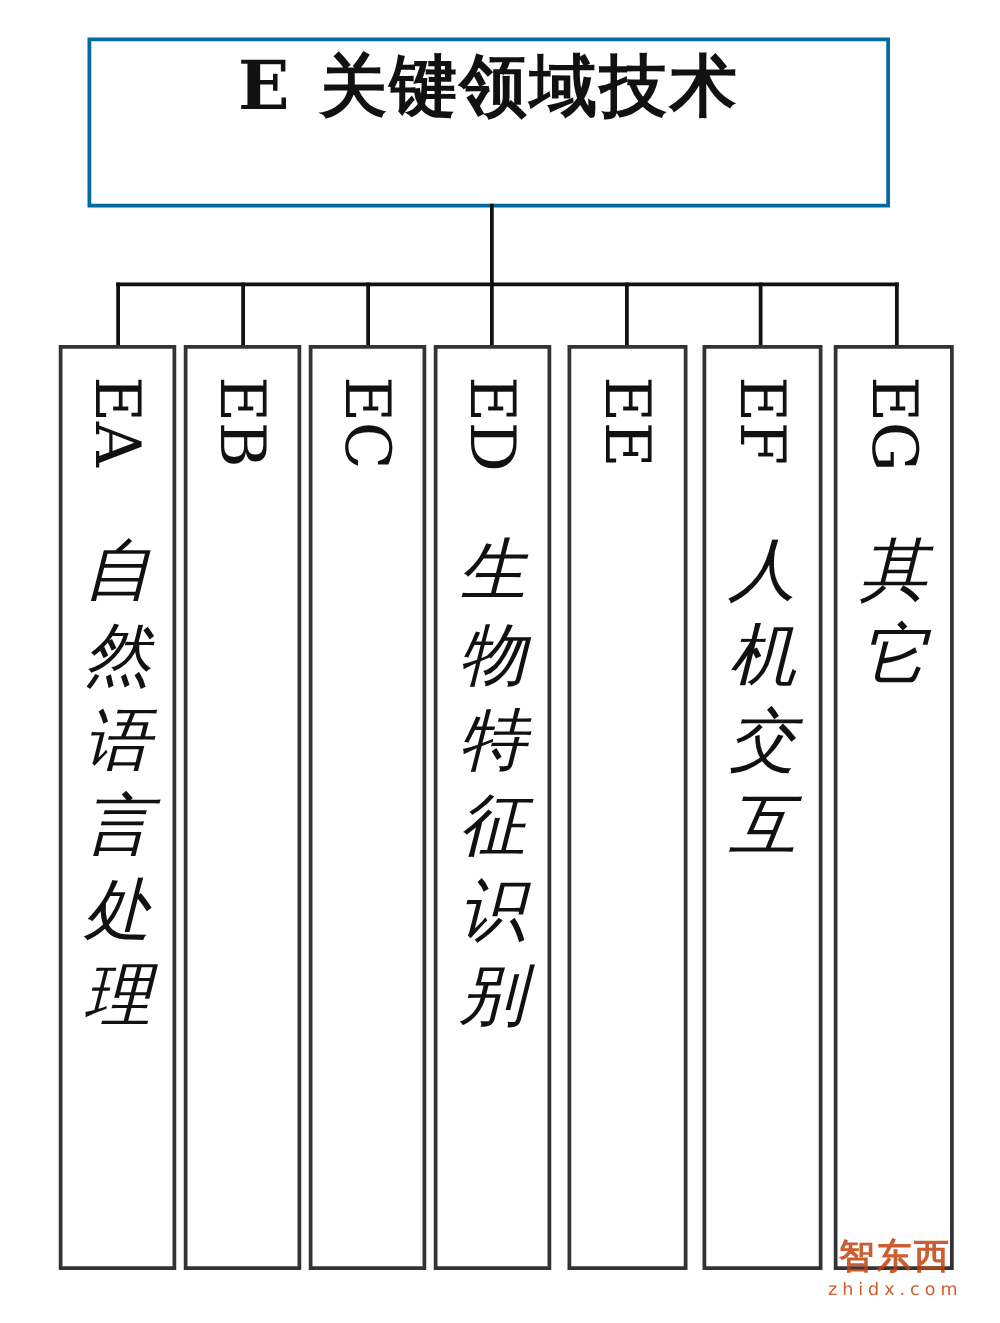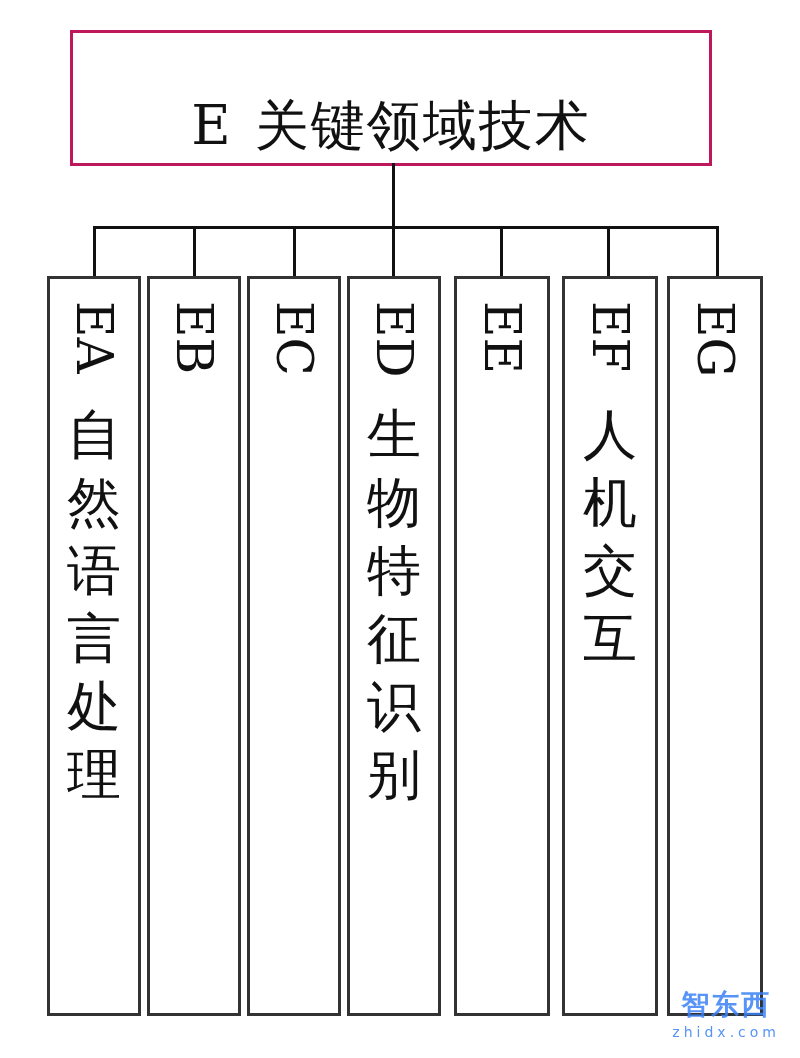--- a/index.html
+++ b/index.html
@@ -1,34 +1,34 @@
 <!DOCTYPE html>
 <html><head>
   <meta charset="utf-8">
   <style>
     html, body { margin: 0; padding: 0; background: #ffffff; }
     body { width: 800px; height: 1058px; position: relative; overflow: hidden;
            font-family: "DejaVu Serif", "Liberation Serif", serif; color: #111; }
     .root-box { position: absolute; left: 70px; top: 30px; width: 636px; height: 130px;
-                border: 3px solid #be185d; box-sizing: content-box; display: flex;
-                align-items: flex-end; justify-content: center; }
+                border: 3px solid #0369a1; box-sizing: content-box; display: flex;
+                align-items: flex-start; justify-content: center; font-weight: bold; }
     .root-label { font-size: 54px; letter-spacing: 2px; white-space: nowrap; }
     .root-code { margin-right: 22px; }
     .line { position: absolute; background: #111; }
     .child { position: absolute; top: 276px; height: 740px; border: 3px solid #333;
              box-sizing: border-box; background: #fff; }
     .child-inner { position: absolute; left: 0; right: 0; top: 22px; display: flex;
                    flex-direction: column; align-items: center; }
     .code { writing-mode: vertical-rl; font-size: 50px; line-height: 1; height: 84px;
             font-family: "DejaVu Serif", "Liberation Serif", serif; }
-    .name { margin-top: 16px; font-size: 54px; line-height: 68px; width: 60px;
+    .name { margin-top: 37px; font-size: 54px; line-height: 68px; width: 60px;
             text-align: center; word-break: break-all;
-            font-family: "DejaVu Sans", "Liberation Sans", sans-serif; }
-    .watermark { position: absolute; right: 20px; bottom: 18px; text-align: center;
-                 color: #3b82f6; opacity: 0.85; }
+            font-family: "DejaVu Sans", "Liberation Sans", sans-serif; font-style: italic; }
+    .watermark { position: absolute; right: 30px; bottom: 18px; text-align: center;
+                 color: #c2410c; opacity: 0.85; }
     .wm-logo { font-size: 28px; font-weight: bold; letter-spacing: 2px;
                font-family: "DejaVu Sans", sans-serif; }
     .wm-url { font-size: 14px; letter-spacing: 4px; font-family: "DejaVu Sans", sans-serif; }
   </style>
 </head>
 <body>
 
 <div class="root-box">
   <span class="root-label">
     <span class="root-code">E</span><span>关键领域技术</span>
@@ -74,19 +74,20 @@
 </div>
 <div class="child" style="left:562px; width:96px;">
   <div class="child-inner">
     <div class="code">EF</div>
     <div class="name">人机交互</div>
   </div>
 </div>
 <div class="child" style="left:667px; width:96px;">
   <div class="child-inner">
     <div class="code">EG</div>
+    <div class="name">其它</div>
   </div>
 </div>
 
 <div class="watermark">
   <div class="wm-logo">智东西</div>
   <div class="wm-url">zhidx.com</div>
 </div>
 
 </body></html>

